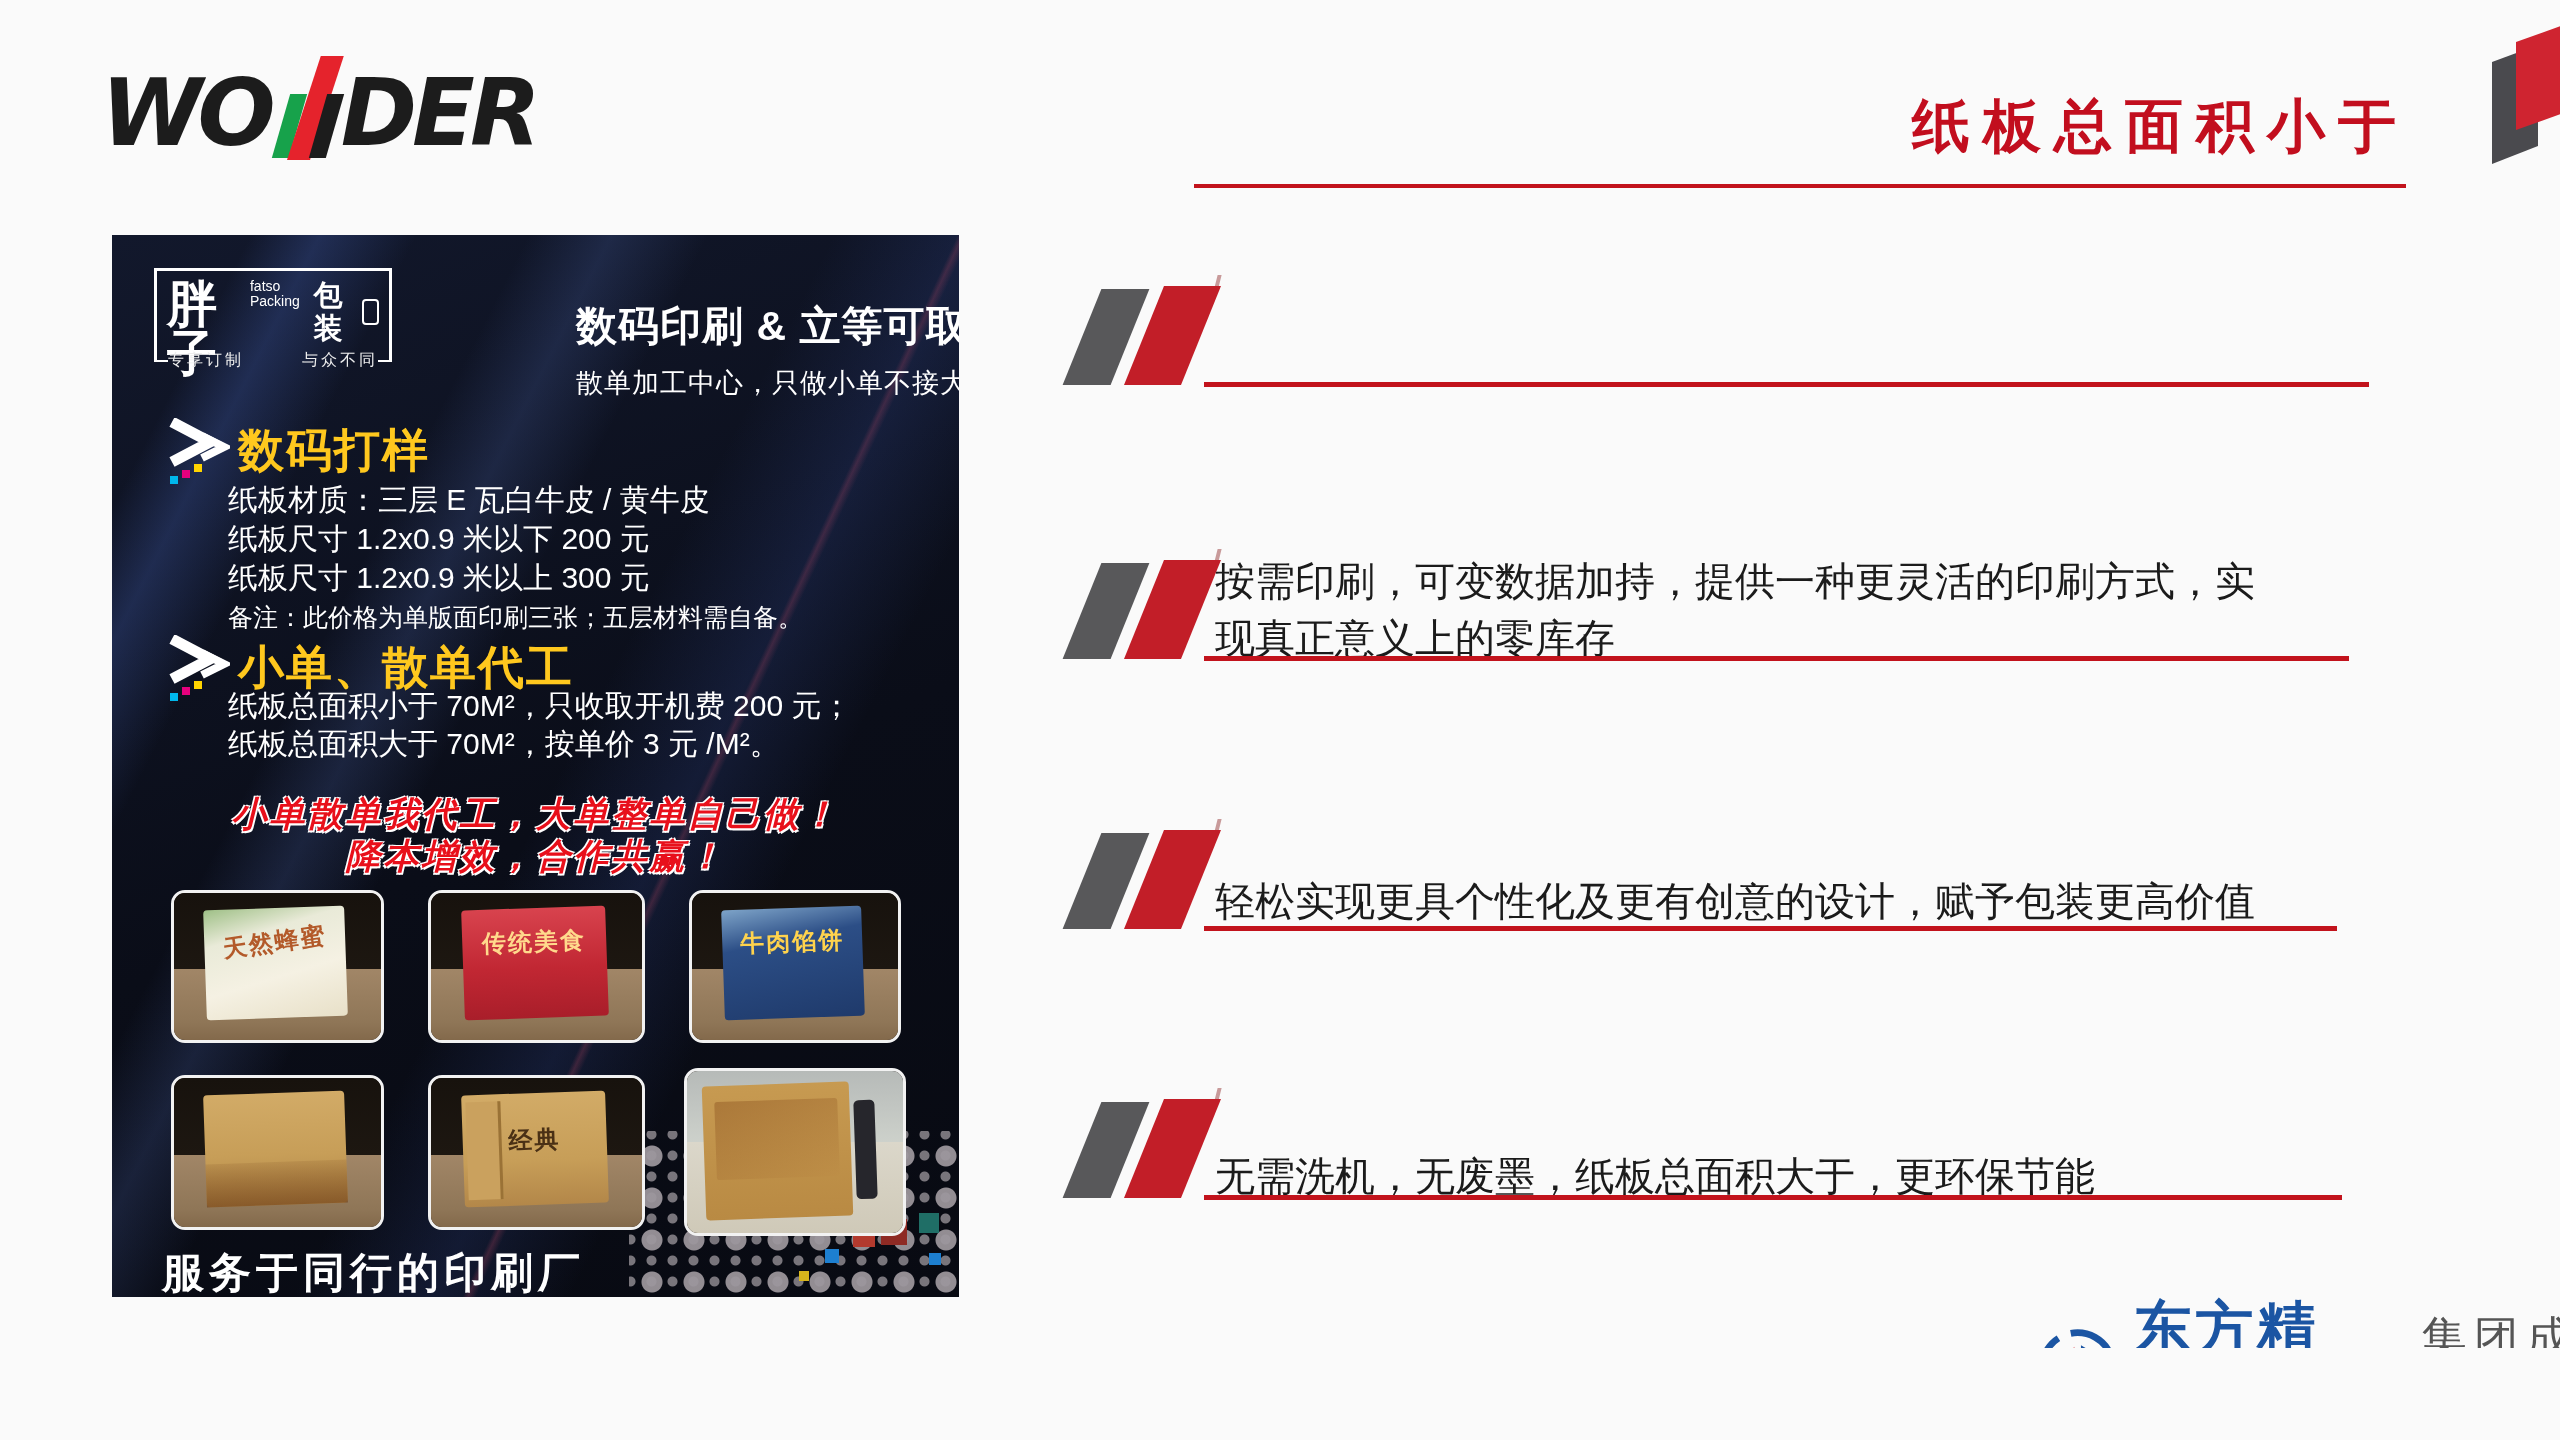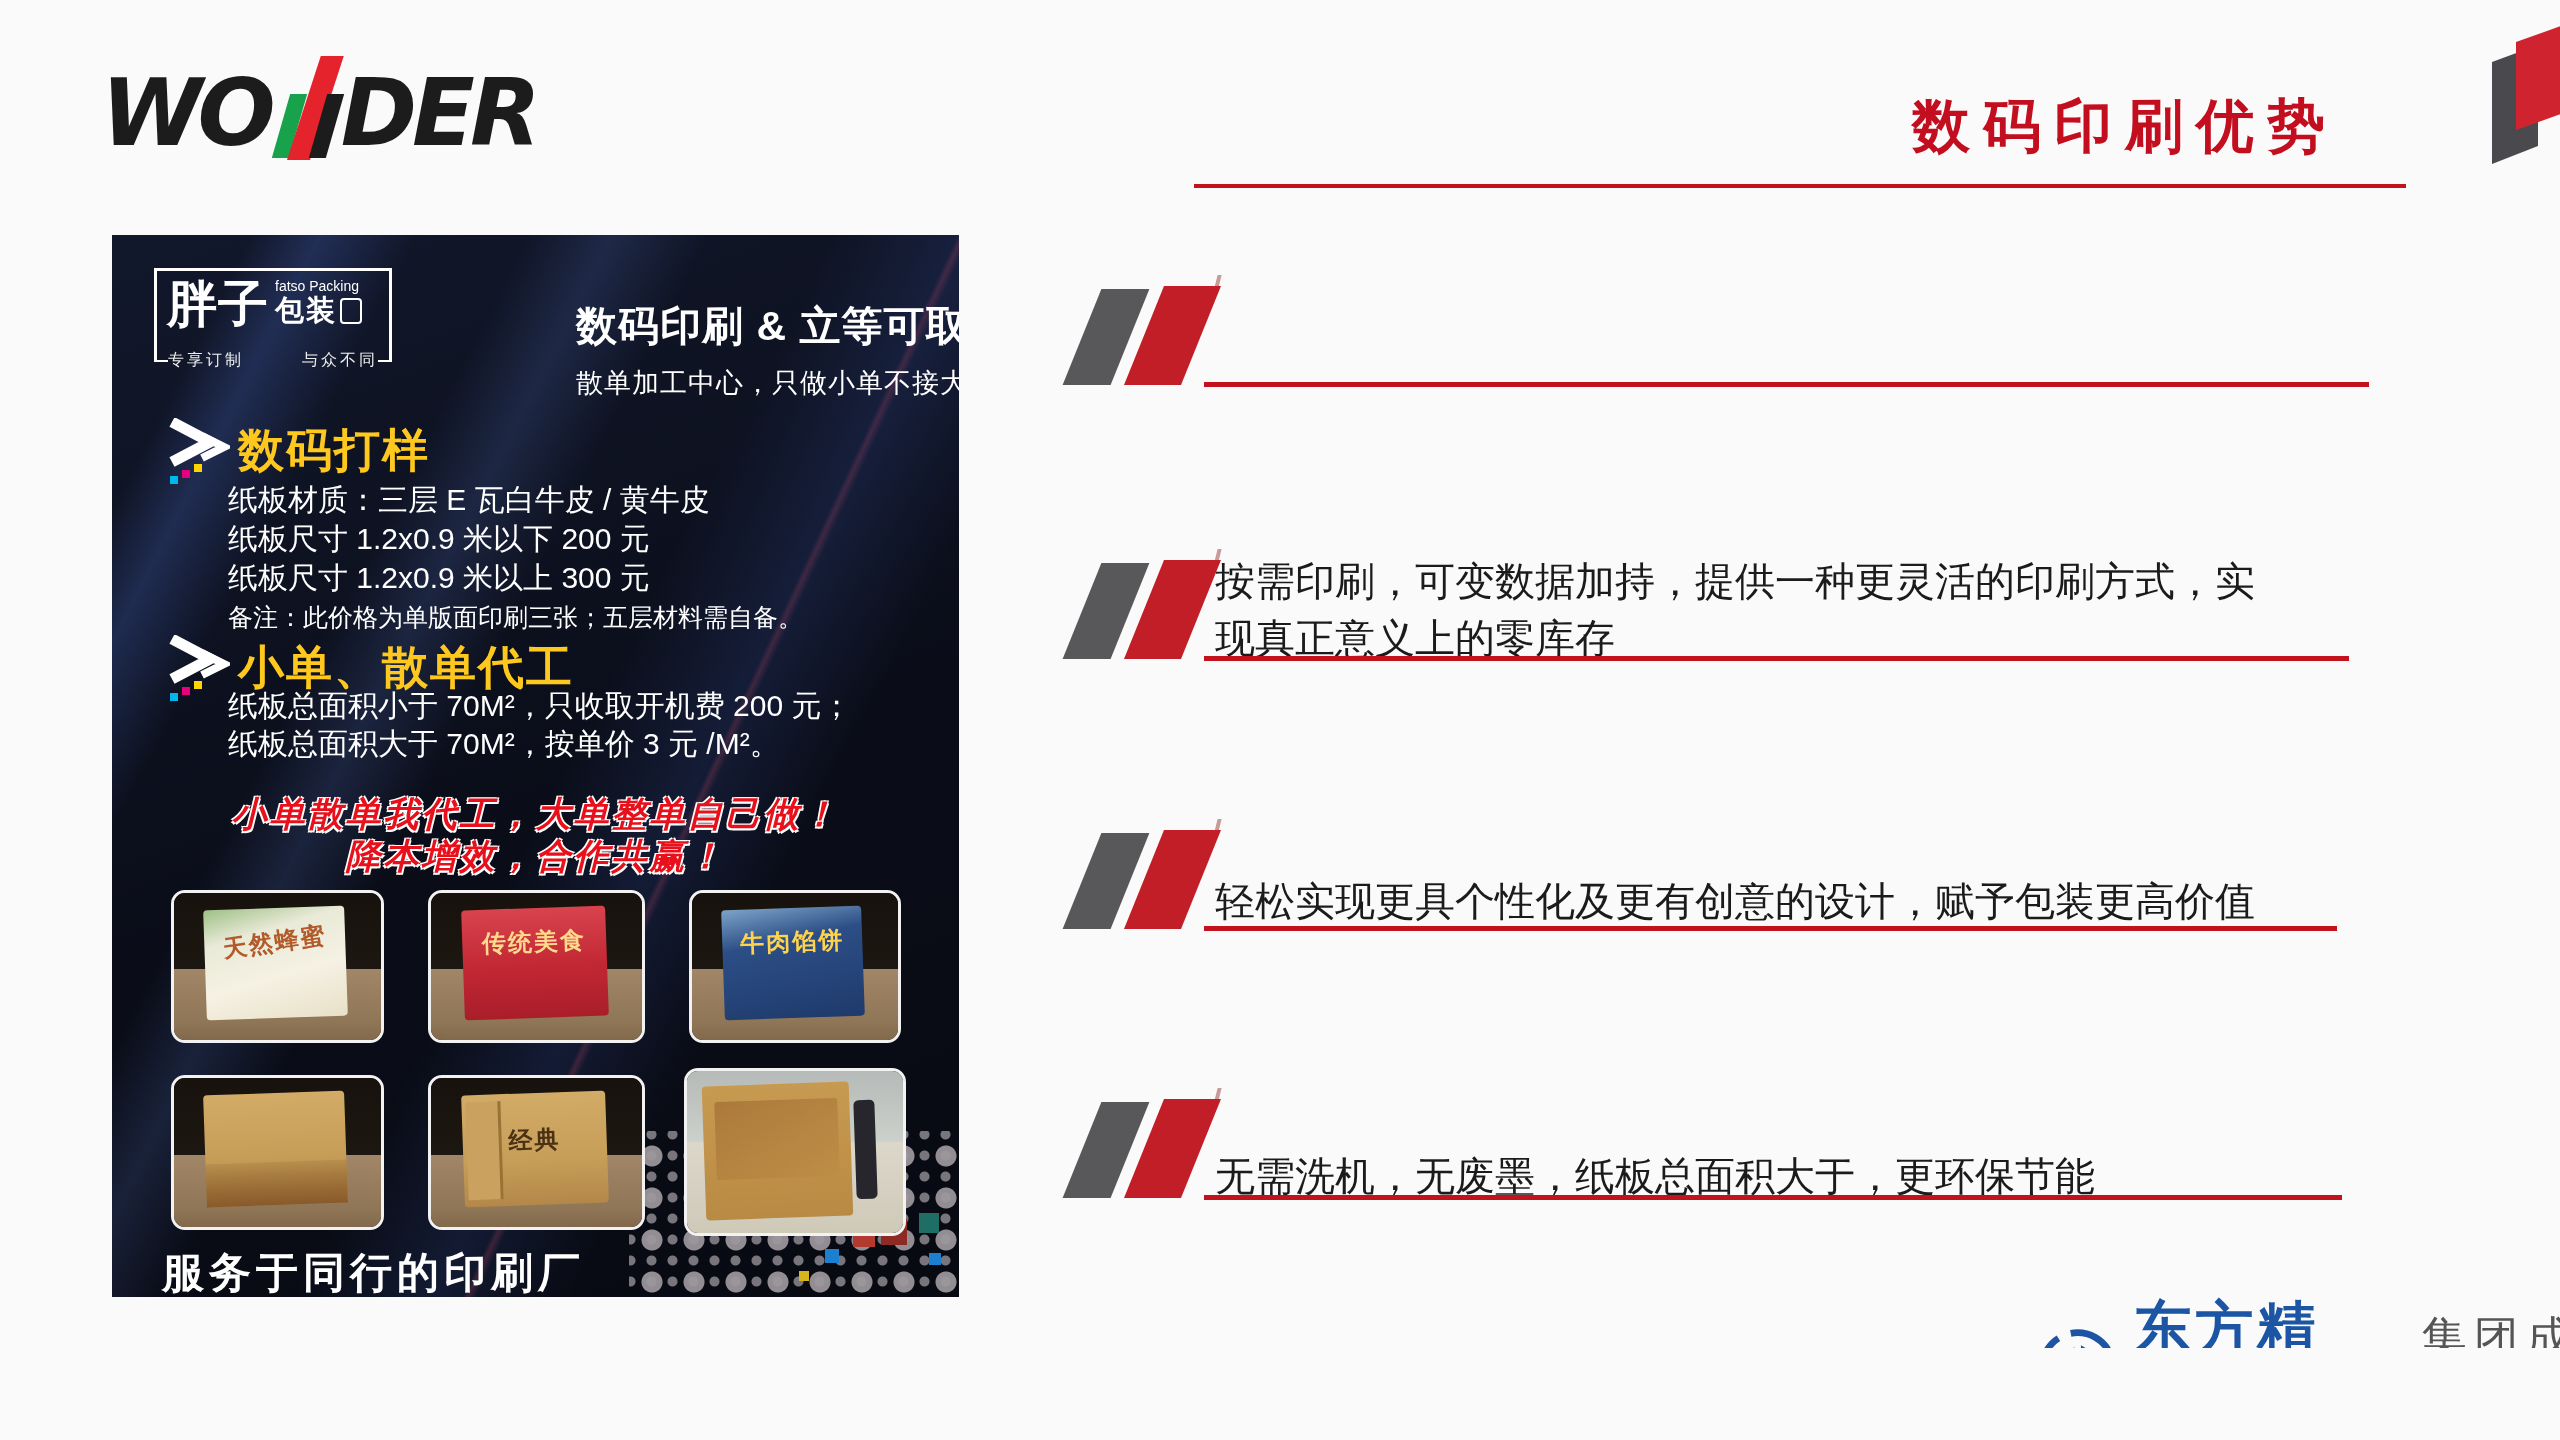--- a/index.html
+++ b/index.html
@@ -40,21 +40,21 @@
             linear-gradient(117deg, rgba(70,100,185,0) 10%, rgba(70,100,185,.30) 15%, rgba(70,100,185,0) 22%),
             linear-gradient(117deg, rgba(90,120,200,0) 30%, rgba(90,120,200,.20) 36%, rgba(40,55,110,0) 43%),
             linear-gradient(297deg, rgba(55,80,160,0) 28%, rgba(55,80,160,.22) 38%, rgba(55,80,160,0) 48%),
             linear-gradient(115deg, transparent 63%, rgba(185,60,75,.30) 63.4%, transparent 64%),
             linear-gradient(160deg,#12182c 0%,#0a0d18 55%,#080a12 100%);}
 
   .fatso{position:absolute;left:42px;top:33px;width:238px;height:92px;border:3px solid #fff;border-bottom:none;
          padding:8px 10px 0;box-sizing:border-box;}
   .fatso-row{display:flex;align-items:flex-start;}
   .fatso-big{font-size:50px;font-weight:bold;line-height:1;letter-spacing:1px;}
-  .fatso-right{margin-left:6px;display:flex;flex-direction:column;}
+  .fatso-right{margin-left:6px;display:flex;flex-direction:row;}
   .fatso-latin{font-size:14px;line-height:1.1;}
   .fatso-subrow{display:flex;align-items:center;}
   .fatso-sub{font-size:29px;font-weight:bold;letter-spacing:2px;line-height:1.15;}
   .seal{width:18px;height:22px;border:2px solid #fff;border-radius:4px;margin-left:3px;}
   .fatso-tagline{position:absolute;left:-3px;right:-3px;bottom:-11px;display:flex;align-items:center;
                  font-size:16px;letter-spacing:3px;color:#eee;}
   .tagline-dash{height:0;border-top:2px solid #fff;}
   .tagline-dash.end{width:14px;}
   .tagline-dash.mid{flex:1;margin:0 6px;border-top:none;}
 
@@ -124,21 +124,21 @@
   <div class="brand">
     <span class="brand-en">WO</span>
     <span class="n-wrap">
       <span class="n-left"></span>
       <span class="n-slash"></span>
       <span class="n-right"></span>
     </span>
     <span class="brand-en">DER</span>
   </div>
 
-  <div class="page-title">数码印刷优势</div>
+  <div class="page-title">纸板总面积小于</div>
   <div class="title-rule"></div>
   <svg class="corner-mark" viewBox="0 0 110 150">
     <polygon points="4,44 50,27 50,128 4,146" fill="#4a4a4e"></polygon>
     <polygon points="28,24 84,4 84,92 28,112" fill="#cf2430"></polygon>
   </svg>
 
   <div class="poster">
 
     <div class="fatso">
       <div class="fatso-row">

